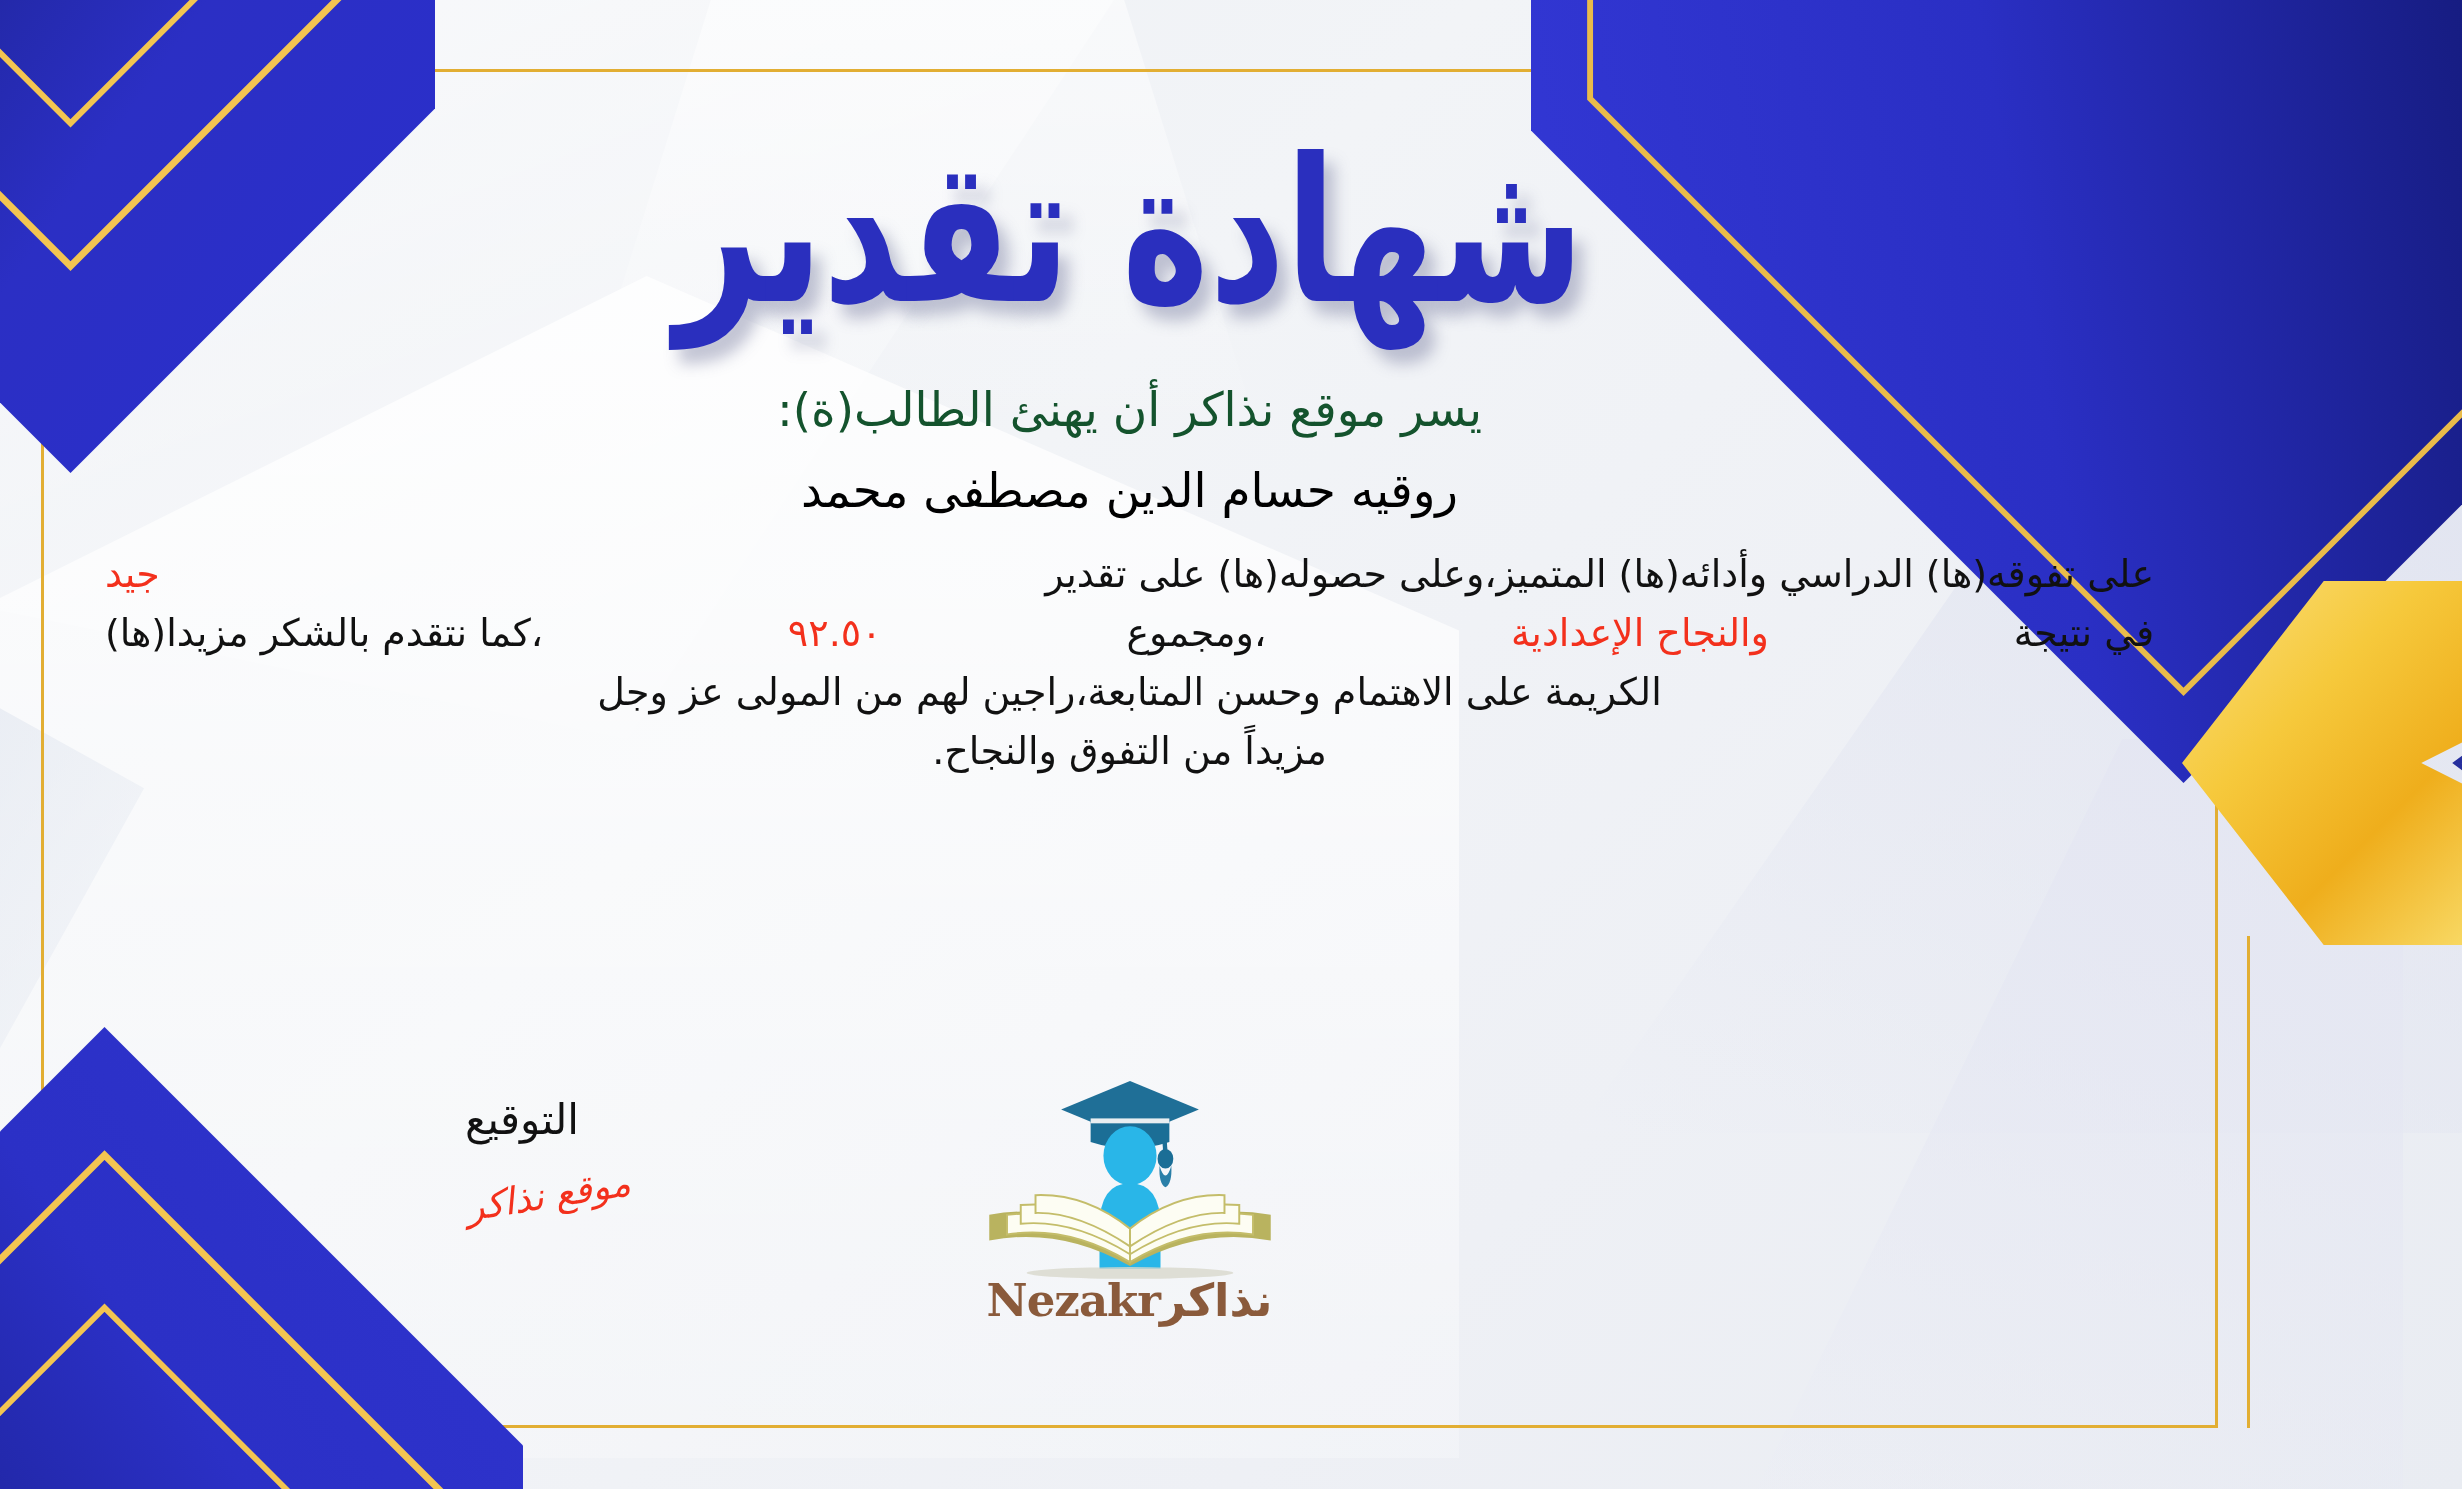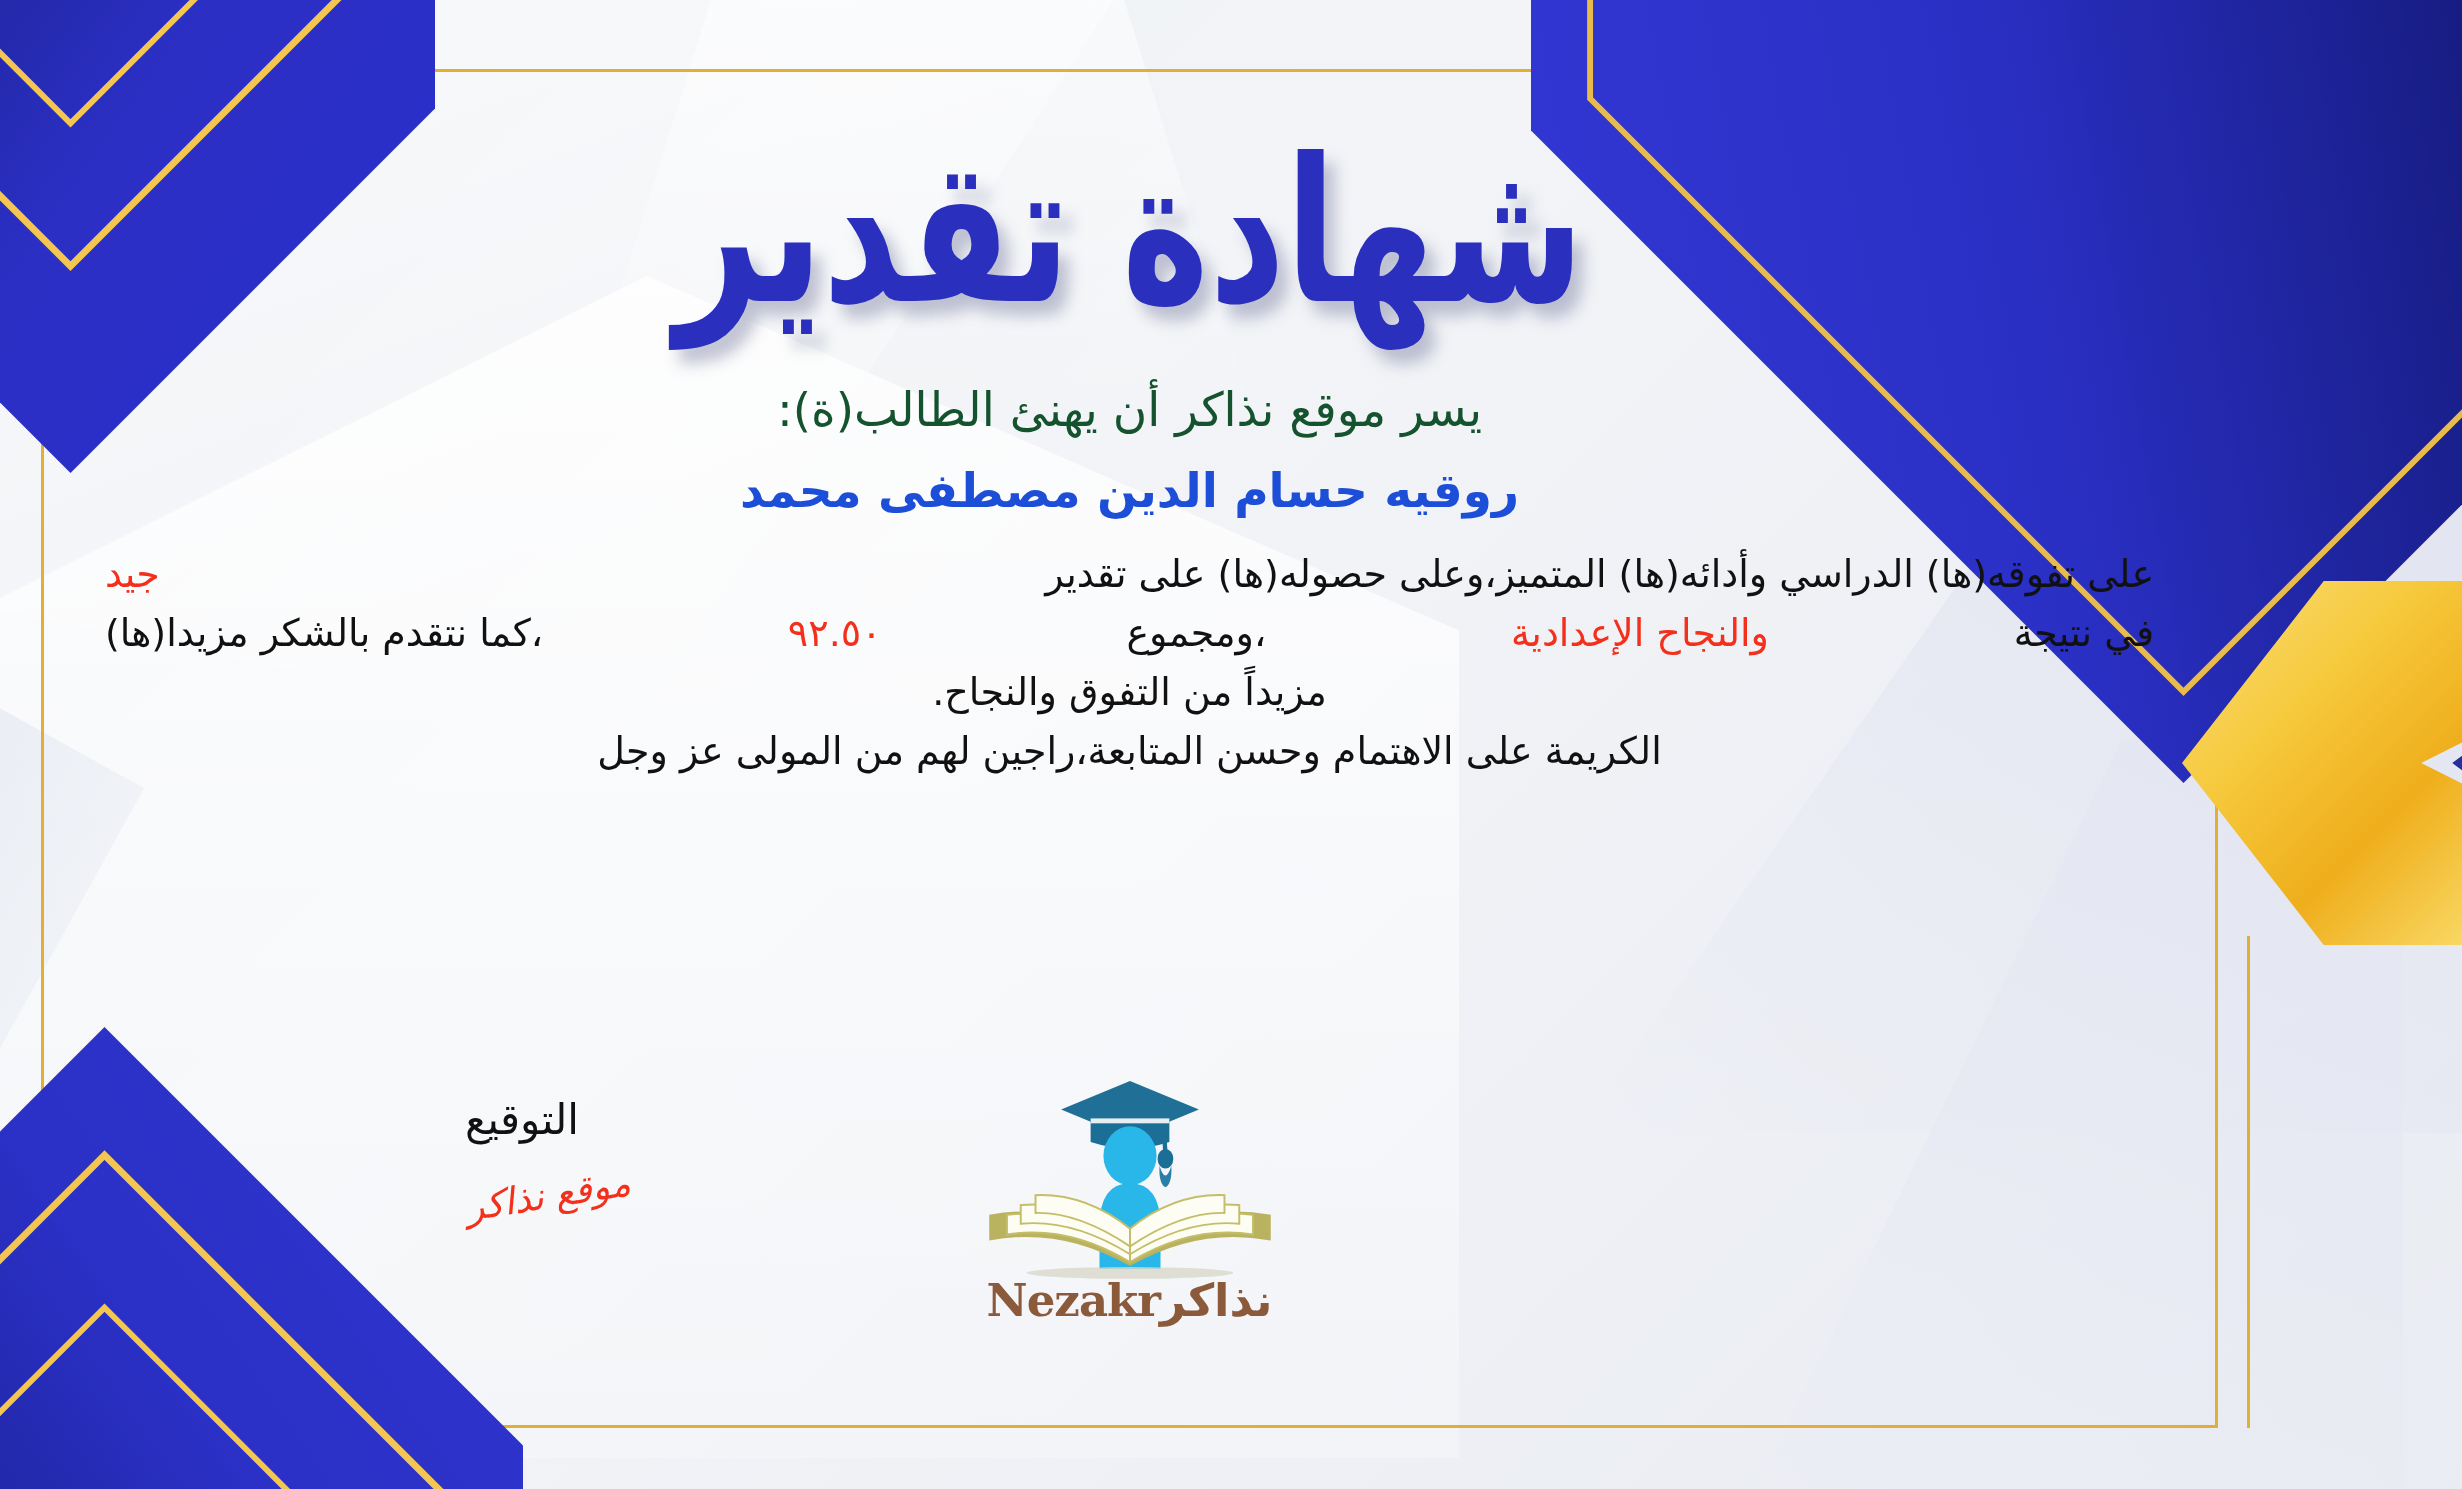--- a/index.html
+++ b/index.html
@@ -139,24 +139,23 @@
     font-size:47px;
     color:#14532d;
     direction:rtl;
     white-space:nowrap;
     text-align:right;
   }
 
   .student-name{
     margin-top:26.6px;
     font-size:47px;
-    color:#1d4ed8;
-    direction:rtl;
-    white-space:nowrap;
-    font-weight:bold;
+    color:#000000;
+    direction:rtl;
+    white-space:nowrap;
   }
 
   .body-block{
     margin-top:26.6px;
     width:100%;
     direction:rtl;
     color:#111111;
     font-size:38px;
     line-height:1.55;
   }
@@ -284,25 +283,25 @@
 
       <div class="body-line l2">
         <span class="seg">في نتيجة</span>
         <span class="seg hl">والنجاح الإعدادية</span>
         <span class="seg">،ومجموع</span>
         <span class="seg hl">٩٢.٥٠</span>
         <span class="seg">،كما نتقدم بالشكر مزيدا(ها)</span>
       </div>
 
       <div class="body-line">
+        <span class="seg">الكريمة على الاهتمام وحسن المتابعة،راجين لهم من المولى عز وجل</span>
+      </div>
+
+      <div class="body-line">
         <span class="seg">مزيداً من التفوق والنجاح.</span>
-      </div>
-
-      <div class="body-line">
-        <span class="seg">الكريمة على الاهتمام وحسن المتابعة،راجين لهم من المولى عز وجل</span>
       </div>
 
     </div>
 
     <div class="footer">
 
       <div class="signature-wrap">
         <div class="signature-label">التوقيع</div>
         <div class="signature-mark">موقع نذاكر</div>
       </div>

